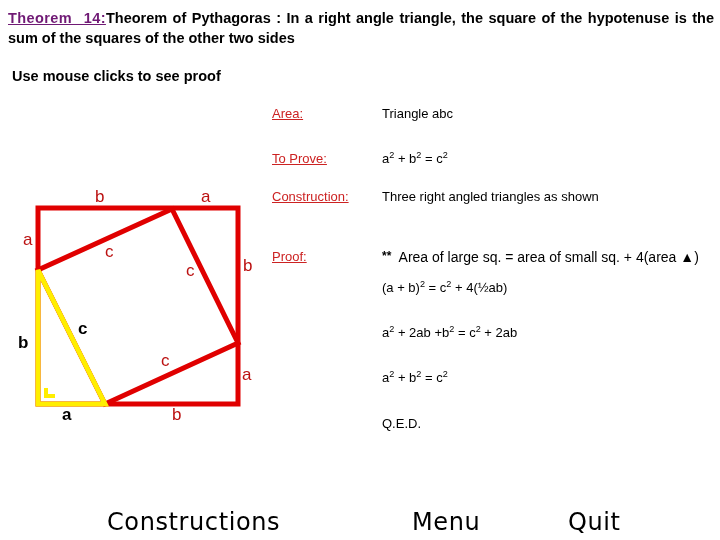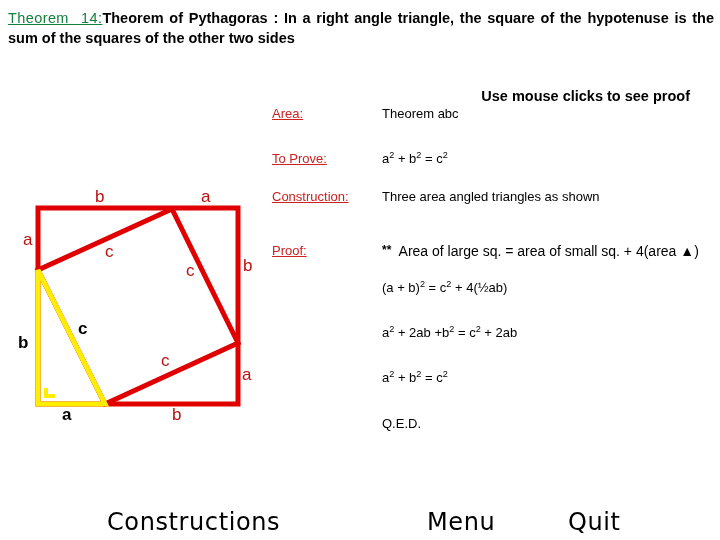--- a/index.html
+++ b/index.html
@@ -22,38 +22,36 @@
     left: 8px;
     top: 8px;
     width: 706px;
     font-size: 14.5px;
     font-weight: bold;
     line-height: 1.38;
     text-align: justify;
     color: #000000;
   }
   .title-block .theorem-tag {
-    color: #15803d;
-    font-weight: normal;
+    color: #701a75;
+    font-weight: bold;
     text-decoration: underline;
     letter-spacing: 0.4px;
     white-space: pre;
   }
 
   
   .instruction {
     position: absolute;
-    left: 0px;
+    left: 12px;
     top: 68px;
     width: 690px;
-    text-align: right;
     font-size: 14.5px;
     font-weight: bold;
     color: #000000;
-    margin-top: 20px;
   }
 
   
   .proof-col {
     position: absolute;
     left: 272px;
     top: 106px;
     width: 448px;
     font-size: 13px;
     color: #000000;
@@ -79,21 +77,21 @@
   }
   sup {
     font-size: 0.70em;
     vertical-align: super;
     line-height: 0;
   }
 
   .r-given      { top: 0px; }
   .r-toprove    { top: 45px; text-align: center; }
   .r-construct  { top: 83px; }
-  .r-proof      { top: 137px; text-decoration: underline; }
+  .r-proof      { top: 143px; text-decoration: underline; }
   .r-eq1        { top: 174px; left: 110px; }
   .r-eq2        { top: 219px; left: 110px; }
   .r-eq3        { top: 264px; left: 110px; }
   .r-qed        { top: 310px; left: 110px; }
 
   .col-val { position: absolute; left: 110px; top: 0; }
 
   
   .diagram {
     position: absolute;
@@ -116,47 +114,47 @@
   
   .navbtn {
     position: absolute;
     font-family: "DejaVu Sans", sans-serif;
     font-size: 24px;
     color: #000000;
     letter-spacing: 0.6px;
     white-space: nowrap;
   }
   .btn-constructions { left: 107px;  top: 508px; }
-  .btn-menu          { left: 427px;  top: 508px; }
+  .btn-menu          { left: 412px;  top: 508px; }
   .btn-quit          { left: 568px;  top: 508px; }
 </style>
 </head>
 <body>
 
 <div class="title-block">
   <span class="theorem-tag">Theorem  14:</span><span>Theorem of Pythagoras : In a right angle triangle, the square of the hypotenuse is the sum of the squares of the other two sides</span>
 </div>
 
 <div class="instruction">Use mouse clicks to see proof</div>
 
 <div class="proof-col">
 
   <div class="prow r-given">
     <span class="plabel">Area:</span>
-    <span class="col-val pvalue">Theorem abc</span>
+    <span class="col-val pvalue">Triangle abc</span>
   </div>
 
   <div class="prow r-toprove">
     <span class="plabel">To Prove:</span>
     <span class="col-val pvalue">a<sup>2</sup> + b<sup>2</sup> = c<sup>2</sup></span>
   </div>
 
   <div class="prow r-construct">
     <span class="plabel">Construction:</span>
-    <span class="col-val pvalue">Three area angled triangles as shown</span>
+    <span class="col-val pvalue">Three right angled triangles as shown</span>
   </div>
 
   <div class="prow r-proof">
     <span class="plabel">Proof:</span>
     <span class="col-val"><span class="stars">**</span>&nbsp;&nbsp;<span style="font-size:14px">Area of large sq. = area of small sq. + 4(area ▲)</span></span>
   </div>
 
   <div class="prow r-eq1">(a + b)<sup>2</sup> = c<sup>2</sup> + 4(½ab)</div>
   <div class="prow r-eq2">a<sup>2</sup> + 2ab +b<sup>2</sup> = c<sup>2</sup> + 2ab</div>
   <div class="prow r-eq3">a<sup>2</sup> + b<sup>2</sup> = c<sup>2</sup></div>

